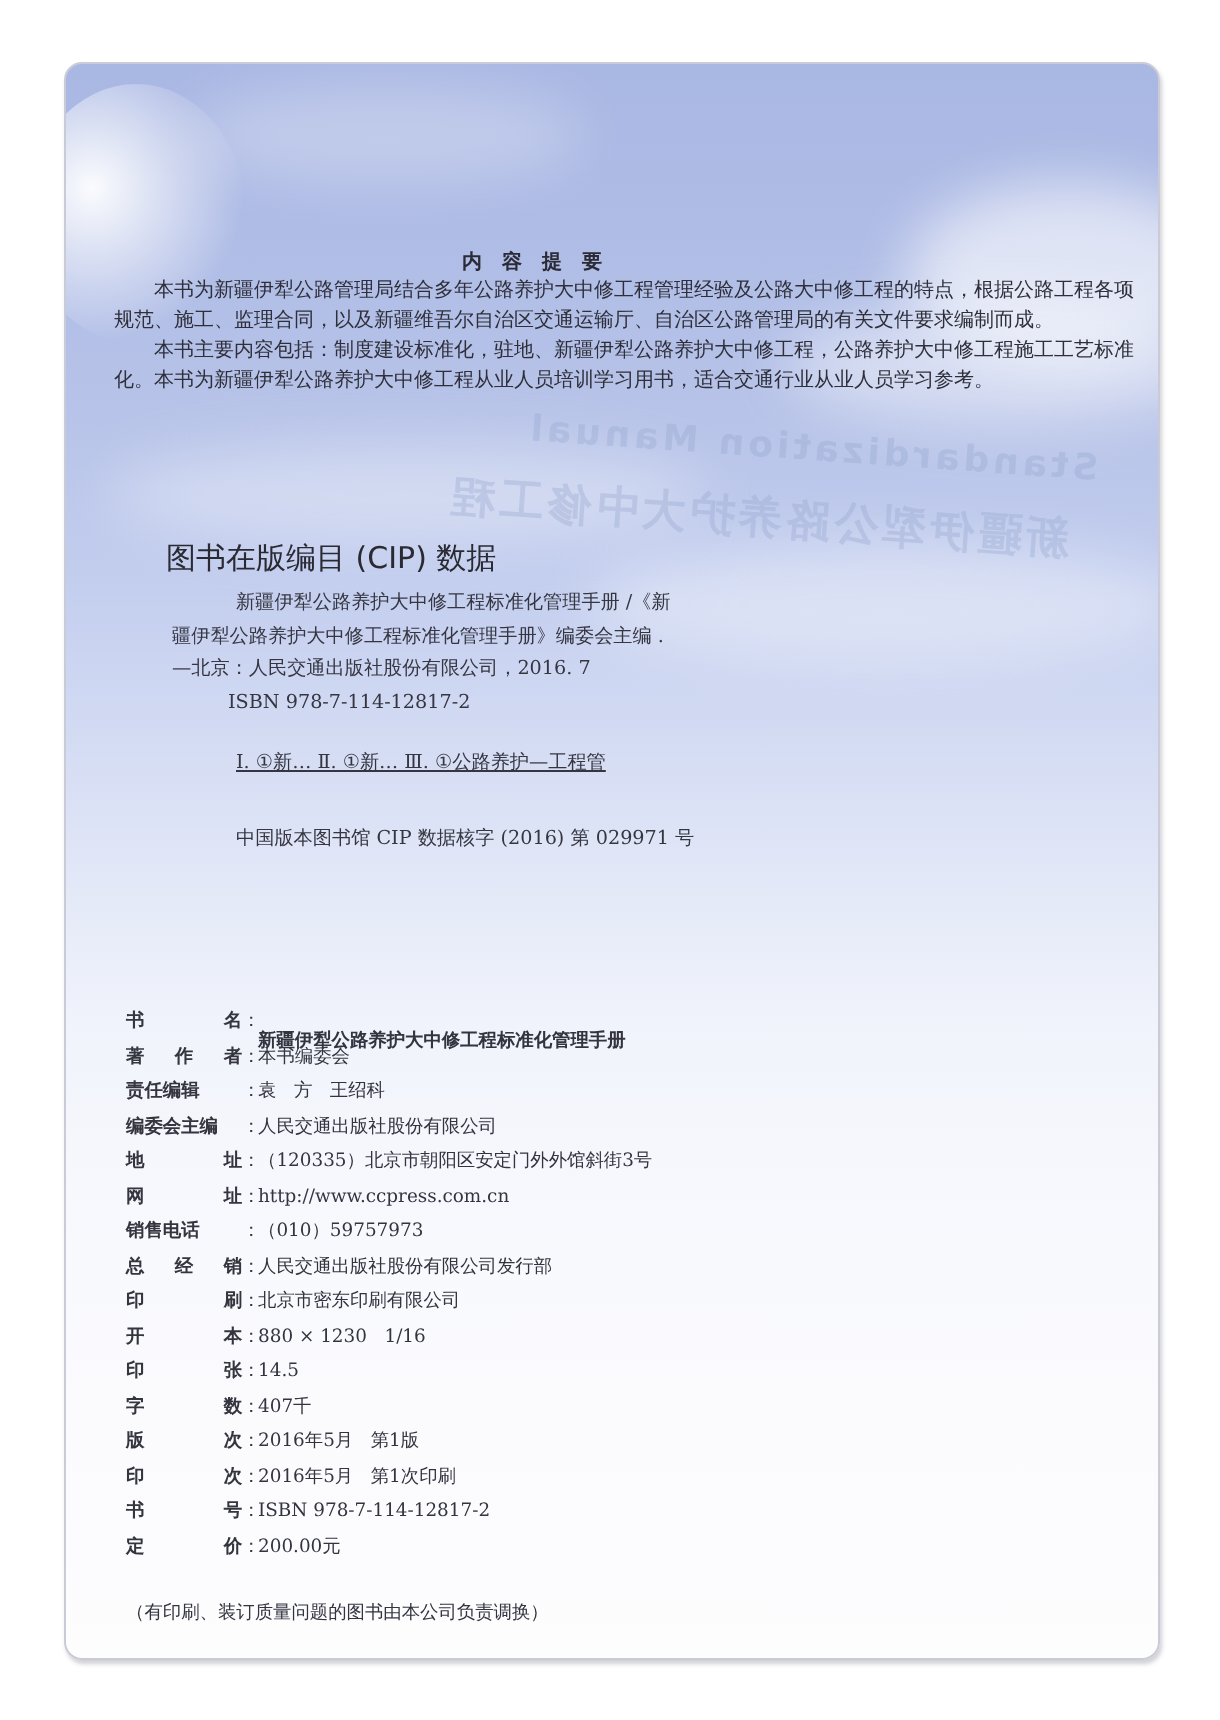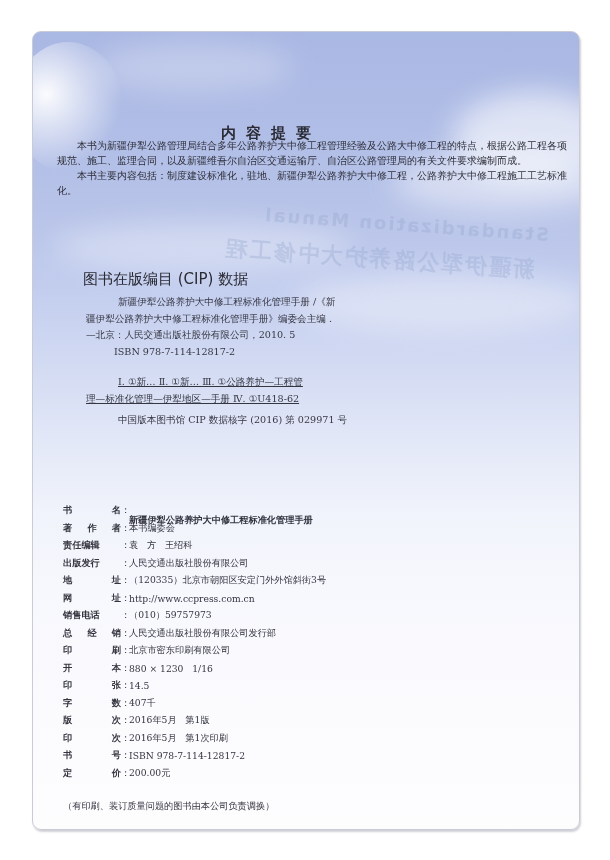--- a/index.html
+++ b/index.html
@@ -17,21 +17,21 @@
       #e4e9f8 52%, #f0f3fb 60%, #f7f8fd 70%, #fbfbfe 85%, #fdfdfe 100%);
   }
   .cloud { position: absolute; border-radius: 50%; background: rgba(255,255,255,0.75); filter: blur(14px); }
   .flare { position: absolute; left: -20px; top: 10px; width: 110px; height: 130px; border-radius: 50%;
     background: radial-gradient(ellipse at 30% 40%, rgba(255,255,255,0.95), rgba(255,255,255,0) 70%); }
   .ghost {
     position: absolute; color: rgba(150,165,205,0.35); font-family: "DejaVu Sans", sans-serif;
     font-weight: bold; transform: scaleX(-1) rotate(-4deg); white-space: nowrap; letter-spacing: 2px;
   }
   .abs { position: absolute; }
-  .summary-title { left: 0; width: 476px; top: 92px; text-align: center; font-size: 15px; font-weight: bold;
+  .summary-title { left: 0; width: 476px; top: 92px; text-align: center; font-size: 10px; font-weight: bold;
     letter-spacing: 10px; font-family: Liberation Sans, sans-serif; color: #2b2b36; }
   .para { font-size: 10px; line-height: 15px; color: #2e2f3a; left: 24px; width: 510px; }
   .para .ind { display: inline-block; width: 20px; }
   .cip-title { left: 50px; top: 238px; font-size: 15px; font-family: "DejaVu Sans", sans-serif; font-weight: normal; color: #2a2a33; }
   .cip { left: 30px; width: 330px; font-size: 9.6px; line-height: 16.5px; color: #353642; margin-left: 23px; }
   .cip .ind { display: inline-block; width: 32px; }
   .cip .ind2 { display: inline-block; width: 28px; }
   .colophon { left: 30px; top: 470px; width: 400px; }
   .row { display: flex; height: 17.5px; align-items: center; font-size: 9.2px; color: #333440; }
   .row .k { width: 58px; font-family: "DejaVu Sans", sans-serif; font-weight: bold; color: #34353f; display: flex; justify-content: space-between; }
@@ -50,31 +50,31 @@
   <div class="cloud" style="left:420px;top:60px;width:160px;height:90px;opacity:.8"></div>
   <div class="cloud" style="left:360px;top:120px;width:220px;height:60px;opacity:.6"></div>
   <div class="cloud" style="left:20px;top:190px;width:300px;height:50px;opacity:.45"></div>
   <div class="cloud" style="left:260px;top:240px;width:300px;height:60px;opacity:.5"></div>
   <div class="ghost" style="left:230px;top:182px;font-size:18px;">Standardization Manual</div>
   <div class="ghost" style="left:190px;top:212px;font-size:22px;">新疆伊犁公路养护大中修工程</div>
 
   <div class="abs summary-title">内容提要</div>
   <div class="abs para" style="top:106px;"><span class="ind"></span><span>本书为新疆伊犁公路管理局结合多年公路养护大中修工程管理经验及公路大中修工程的特点，根据公路工程各项规范、施工、监理合同，以及新疆维吾尔自治区交通运输厅、自治区公路管理局的有关文件要求编制而成。</span></div>
   <div class="abs para" style="top:136px;"><span class="ind"></span><span>本书主要内容包括：制度建设标准化，驻地、新疆伊犁公路养护大中修工程，公路养护大中修工程施工工艺标准化。</span></div>
+  <div class="abs para" style="top:151px;"><span class="ind"></span><span>本书为新疆伊犁公路养护大中修工程从业人员培训学习用书，适合交通行业从业人员学习参考。</span></div>
 
   <div class="abs cip-title">图书在版编目 (CIP) 数据</div>
   <div class="abs cip" style="top:262px;">
     <div><span class="ind"></span><span>新疆伊犁公路养护大中修工程标准化管理手册 /《新</span></div>
     <div>疆伊犁公路养护大中修工程标准化管理手册》编委会主编 .</div>
-    <div>—北京：人民交通出版社股份有限公司，2010. 5</div>
+    <div>—北京：人民交通出版社股份有限公司，2016. 7</div>
     <div><span class="ind2"></span><span>ISBN 978-7-114-12817-2</span></div>
   </div>
   <div class="abs cip" style="top:342px;text-decoration:underline;">
     <div><span class="ind"></span><span>Ⅰ. ①新…  Ⅱ. ①新…  Ⅲ. ①公路养护—工程管</span></div>
-    <div>理—标准化管理—伊犁地区—手册  Ⅳ. ①U418-62</div>
   </div>
   <div class="abs cip" style="top:380px;"><span class="ind"></span><span>中国版本图书馆 CIP 数据核字 (2016) 第 029971 号</span></div>
 
   <div class="abs colophon">
     <div id="rows">
         <div class="row">
           <span class="k">
             <span>书</span>
             <span>名</span>
           </span>
@@ -92,21 +92,21 @@
         </div>
         <div class="row">
           <span class="k">
             <span>责任编辑</span>
           </span>
           <span class="colon">：</span>
           <span class="v">袁   方   王绍科</span>
         </div>
         <div class="row">
           <span class="k">
-            <span>出版发行</span>
+            <span>编委会主编</span>
           </span>
           <span class="colon">：</span>
           <span class="v">人民交通出版社股份有限公司</span>
         </div>
         <div class="row">
           <span class="k">
             <span>地</span>
             <span>址</span>
           </span>
           <span class="colon">：</span>

